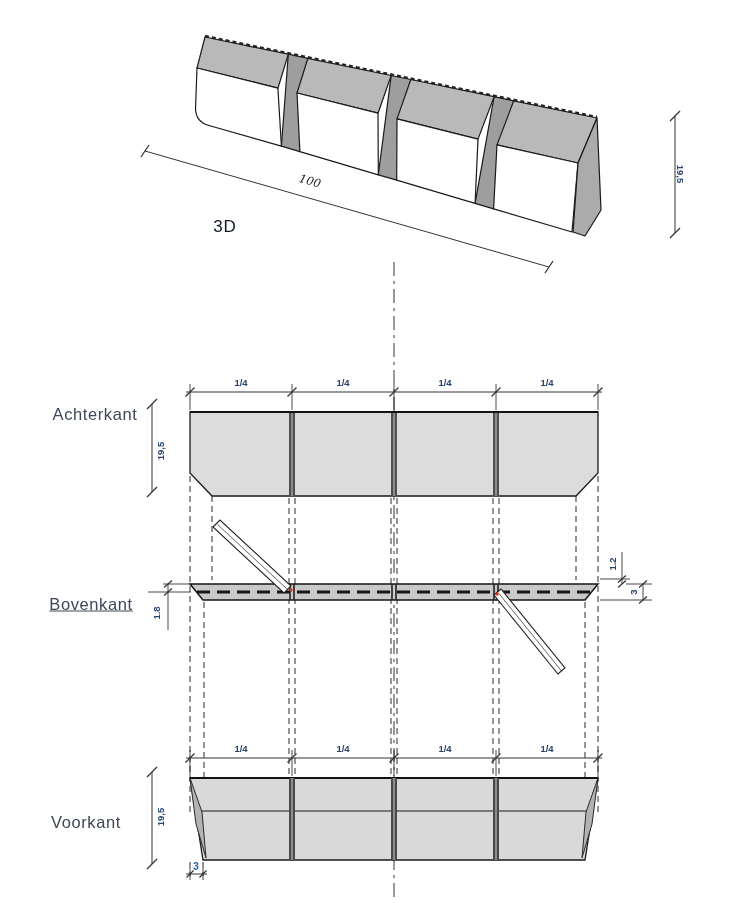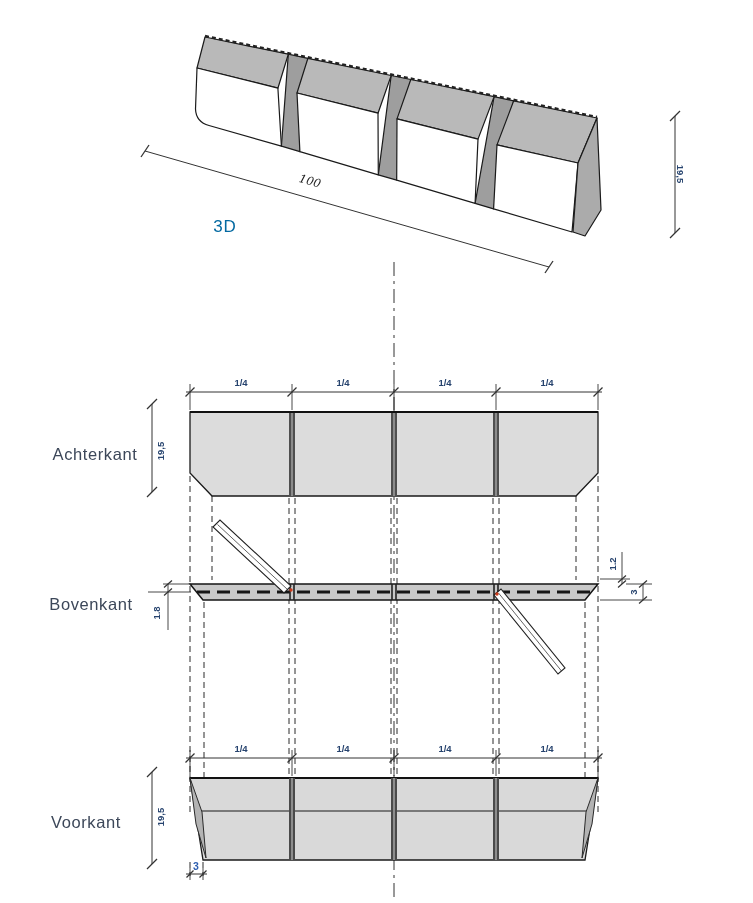--- a/index.html
+++ b/index.html
@@ -7,21 +7,21 @@
          font-family:"Liberation Sans",sans-serif;}
   svg{position:absolute;left:0;top:0;}
   .txt{position:absolute;transform:translate(-50%,-50%);white-space:nowrap;}
   .view-label{font-size:16.5px;letter-spacing:0.6px;color:#3c4759;}
   .dim{font-size:9.5px;font-weight:700;color:#26436e;}
   .dim-ccw{transform:translate(-50%,-50%) rotate(-90deg);}
   .dim-cw{transform:translate(-50%,-50%) rotate(90deg);}
   .dim-len{font-family:"DejaVu Serif",serif;font-style:italic;font-weight:400;
            font-size:11.5px;color:#222;transform:translate(-50%,-50%) rotate(16deg);}
   .dim-blue{color:#2e5fb0;font-size:10.5px;}
-  .label-3d{font-size:17px;color:#0369a1;letter-spacing:1px;}
+  .label-3d{font-size:17px;color:#0f172a;letter-spacing:1px;}
 </style>
 </head>
 <body>
 
 <div id="stage">
 
 <svg width="753" height="903" viewBox="0 0 753 903">
 
   <line x1="394" y1="262" x2="394" y2="900" stroke="#333" stroke-width="1" stroke-dasharray="14,5,3,5"></line>
 
@@ -190,28 +190,28 @@
       <line x1="186.5" y1="877.5" x2="193.5" y2="870.5" stroke-width="1.2"></line>
       <line x1="199.5" y1="877.5" x2="206.5" y2="870.5" stroke-width="1.2"></line>
     </g>
   </g>
 </svg>
 
 <div class="txt label-3d" style="left:225px;top:227px;">3D</div>
 <div class="txt dim-len" style="left:310px;top:181px;">100</div>
 <div class="txt dim dim-cw" style="left:680px;top:174px;">19,5</div>
 
-<div class="txt view-label" style="left:95px;top:414px;margin-top:40px;">Achterkant</div>
+<div class="txt view-label" style="left:95px;top:414px;">Achterkant</div>
 <div class="txt dim" style="left:241px;top:382px;">1/4</div>
 <div class="txt dim" style="left:343px;top:382px;">1/4</div>
 <div class="txt dim" style="left:445px;top:382px;">1/4</div>
 <div class="txt dim" style="left:547px;top:382px;">1/4</div>
 <div class="txt dim dim-ccw" style="left:160px;top:451px;">19,5</div>
 
-<div class="txt view-label" style="left:91px;top:604px;">Bovenkant</div>
+<div class="txt view-label" style="left:91px;top:604px;text-decoration:underline;">Bovenkant</div>
 <div class="txt dim dim-ccw" style="left:156px;top:613px;">1.8</div>
 <div class="txt dim dim-ccw" style="left:612px;top:564px;">1.2</div>
 <div class="txt dim dim-ccw" style="left:633px;top:592px;">3</div>
 
 <div class="txt view-label" style="left:86px;top:789px;margin-top:33px;">Voorkant</div>
 <div class="txt dim" style="left:241px;top:748px;">1/4</div>
 <div class="txt dim" style="left:343px;top:748px;">1/4</div>
 <div class="txt dim" style="left:445px;top:748px;">1/4</div>
 <div class="txt dim" style="left:547px;top:748px;">1/4</div>
 <div class="txt dim dim-ccw" style="left:160px;top:817px;">19,5</div>

